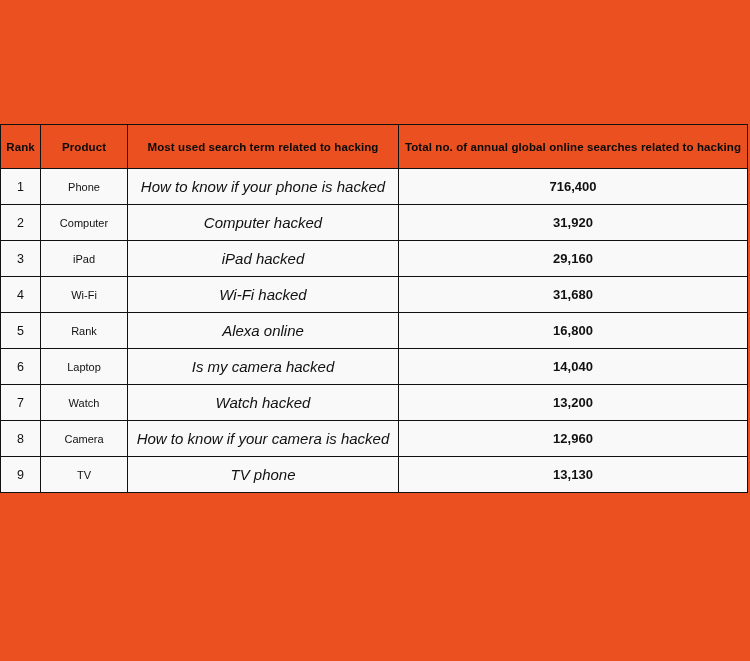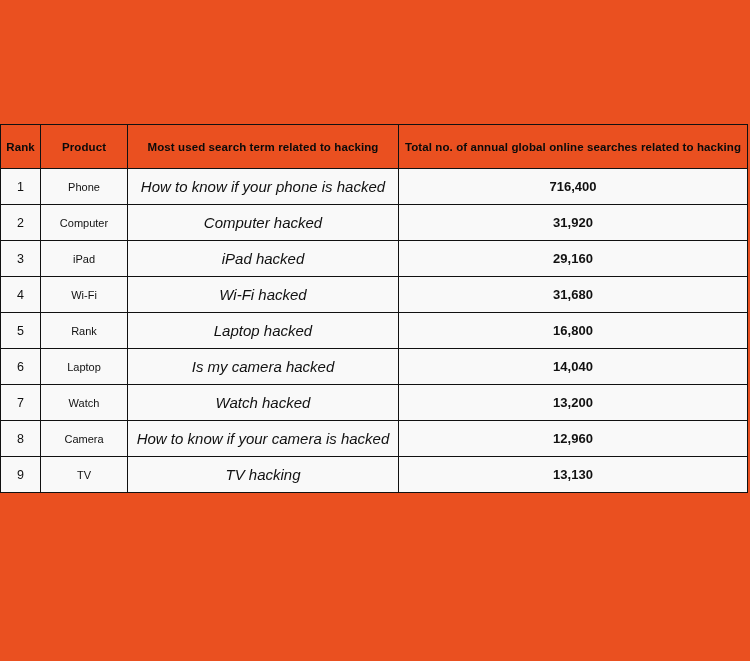--- a/index.html
+++ b/index.html
@@ -129,21 +129,21 @@
         </tr>
         <tr>
           <td class="cell-rank">4</td>
           <td class="cell-product">Wi-Fi</td>
           <td class="cell-term">Wi-Fi hacked</td>
           <td class="cell-total">31,680</td>
         </tr>
         <tr>
           <td class="cell-rank">5</td>
           <td class="cell-product">Rank</td>
-          <td class="cell-term">Laptop hacked</td>
+          <td class="cell-term">Alexa online</td>
           <td class="cell-total">16,800</td>
         </tr>
         <tr>
           <td class="cell-rank">6</td>
           <td class="cell-product">Laptop</td>
           <td class="cell-term">Is my camera hacked</td>
           <td class="cell-total">14,040</td>
         </tr>
         <tr>
           <td class="cell-rank">7</td>
@@ -153,19 +153,19 @@
         </tr>
         <tr>
           <td class="cell-rank">8</td>
           <td class="cell-product">Camera</td>
           <td class="cell-term">How to know if your camera is hacked</td>
           <td class="cell-total">12,960</td>
         </tr>
         <tr>
           <td class="cell-rank">9</td>
           <td class="cell-product">TV</td>
-          <td class="cell-term">TV hacking</td>
+          <td class="cell-term">TV phone</td>
           <td class="cell-total">13,130</td>
         </tr>
       </tbody>
     </table>
   </div>
 </div>
 
 </body></html>

